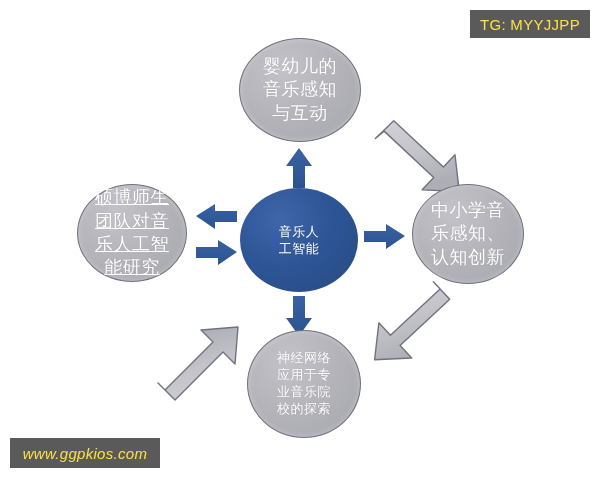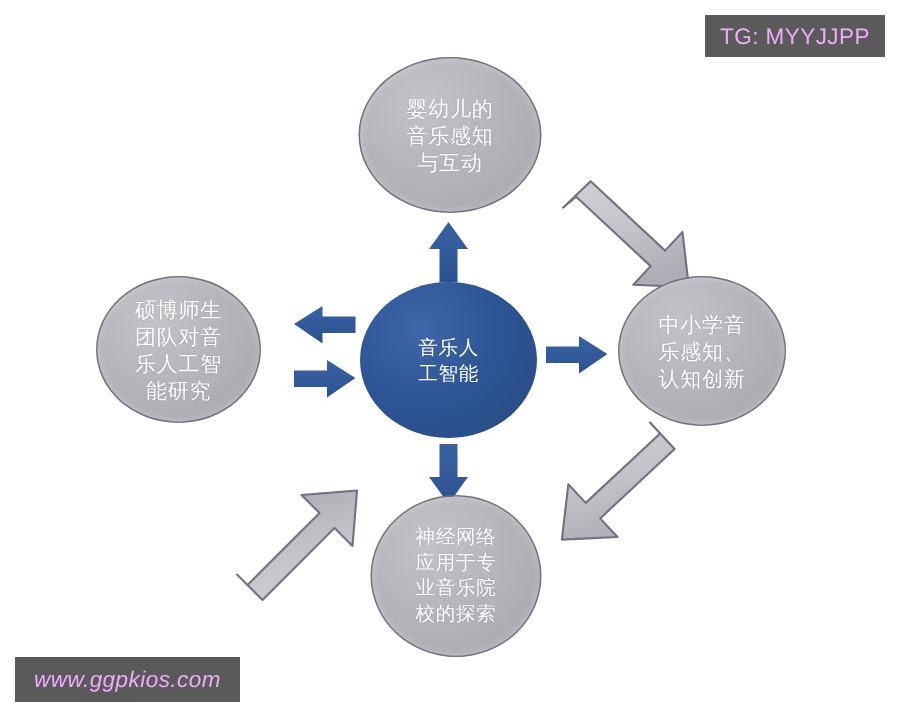--- a/index.html
+++ b/index.html
@@ -58,34 +58,34 @@
     font-weight: 400;
   }
   
   .node-gray {
     border-radius: 50%;
     background: radial-gradient(ellipse at 36% 28%, #c2c2c8 0%, #b3b3b9 50%, #a5a5ad 100%);
     border: 1px solid #6f7280;
     box-shadow: inset 0 0 6px rgba(255,255,255,0.30);
   }
   .node-gray .node-text {
-    font-size: 14px;
+    font-size: 18px;
     line-height: 1.30;
   }
   #node-top    { left: 239px; top: 38px;  width: 122px; height: 104px; }
-  #node-left   { left: 64px;  top: 184px; width: 110px; height: 98px;  }
+  #node-left   { left: 77px;  top: 184px; width: 110px; height: 98px; text-decoration: underline;  }
   #node-right  { left: 412px; top: 184px; width: 112px; height: 100px; }
   #node-bottom { left: 247px; top: 330px; width: 114px; height: 108px; }
   #node-bottom .node-text { font-size: 13px; }
 
   
   .watermark {
     position: absolute;
     background: #5a5a5a;
-    color: #f0abfc;
+    color: #fde047;
     font-size: 15px;
     display: flex;
     align-items: center;
     justify-content: center;
     letter-spacing: 0.3px;
     z-index: 9;
   }
   #watermark-tg   { right: 10px; top: 10px; width: 120px; height: 28px; }
   #watermark-site { left: 10px; bottom: 12px; width: 150px; height: 30px; font-style: italic; }
 </style>

